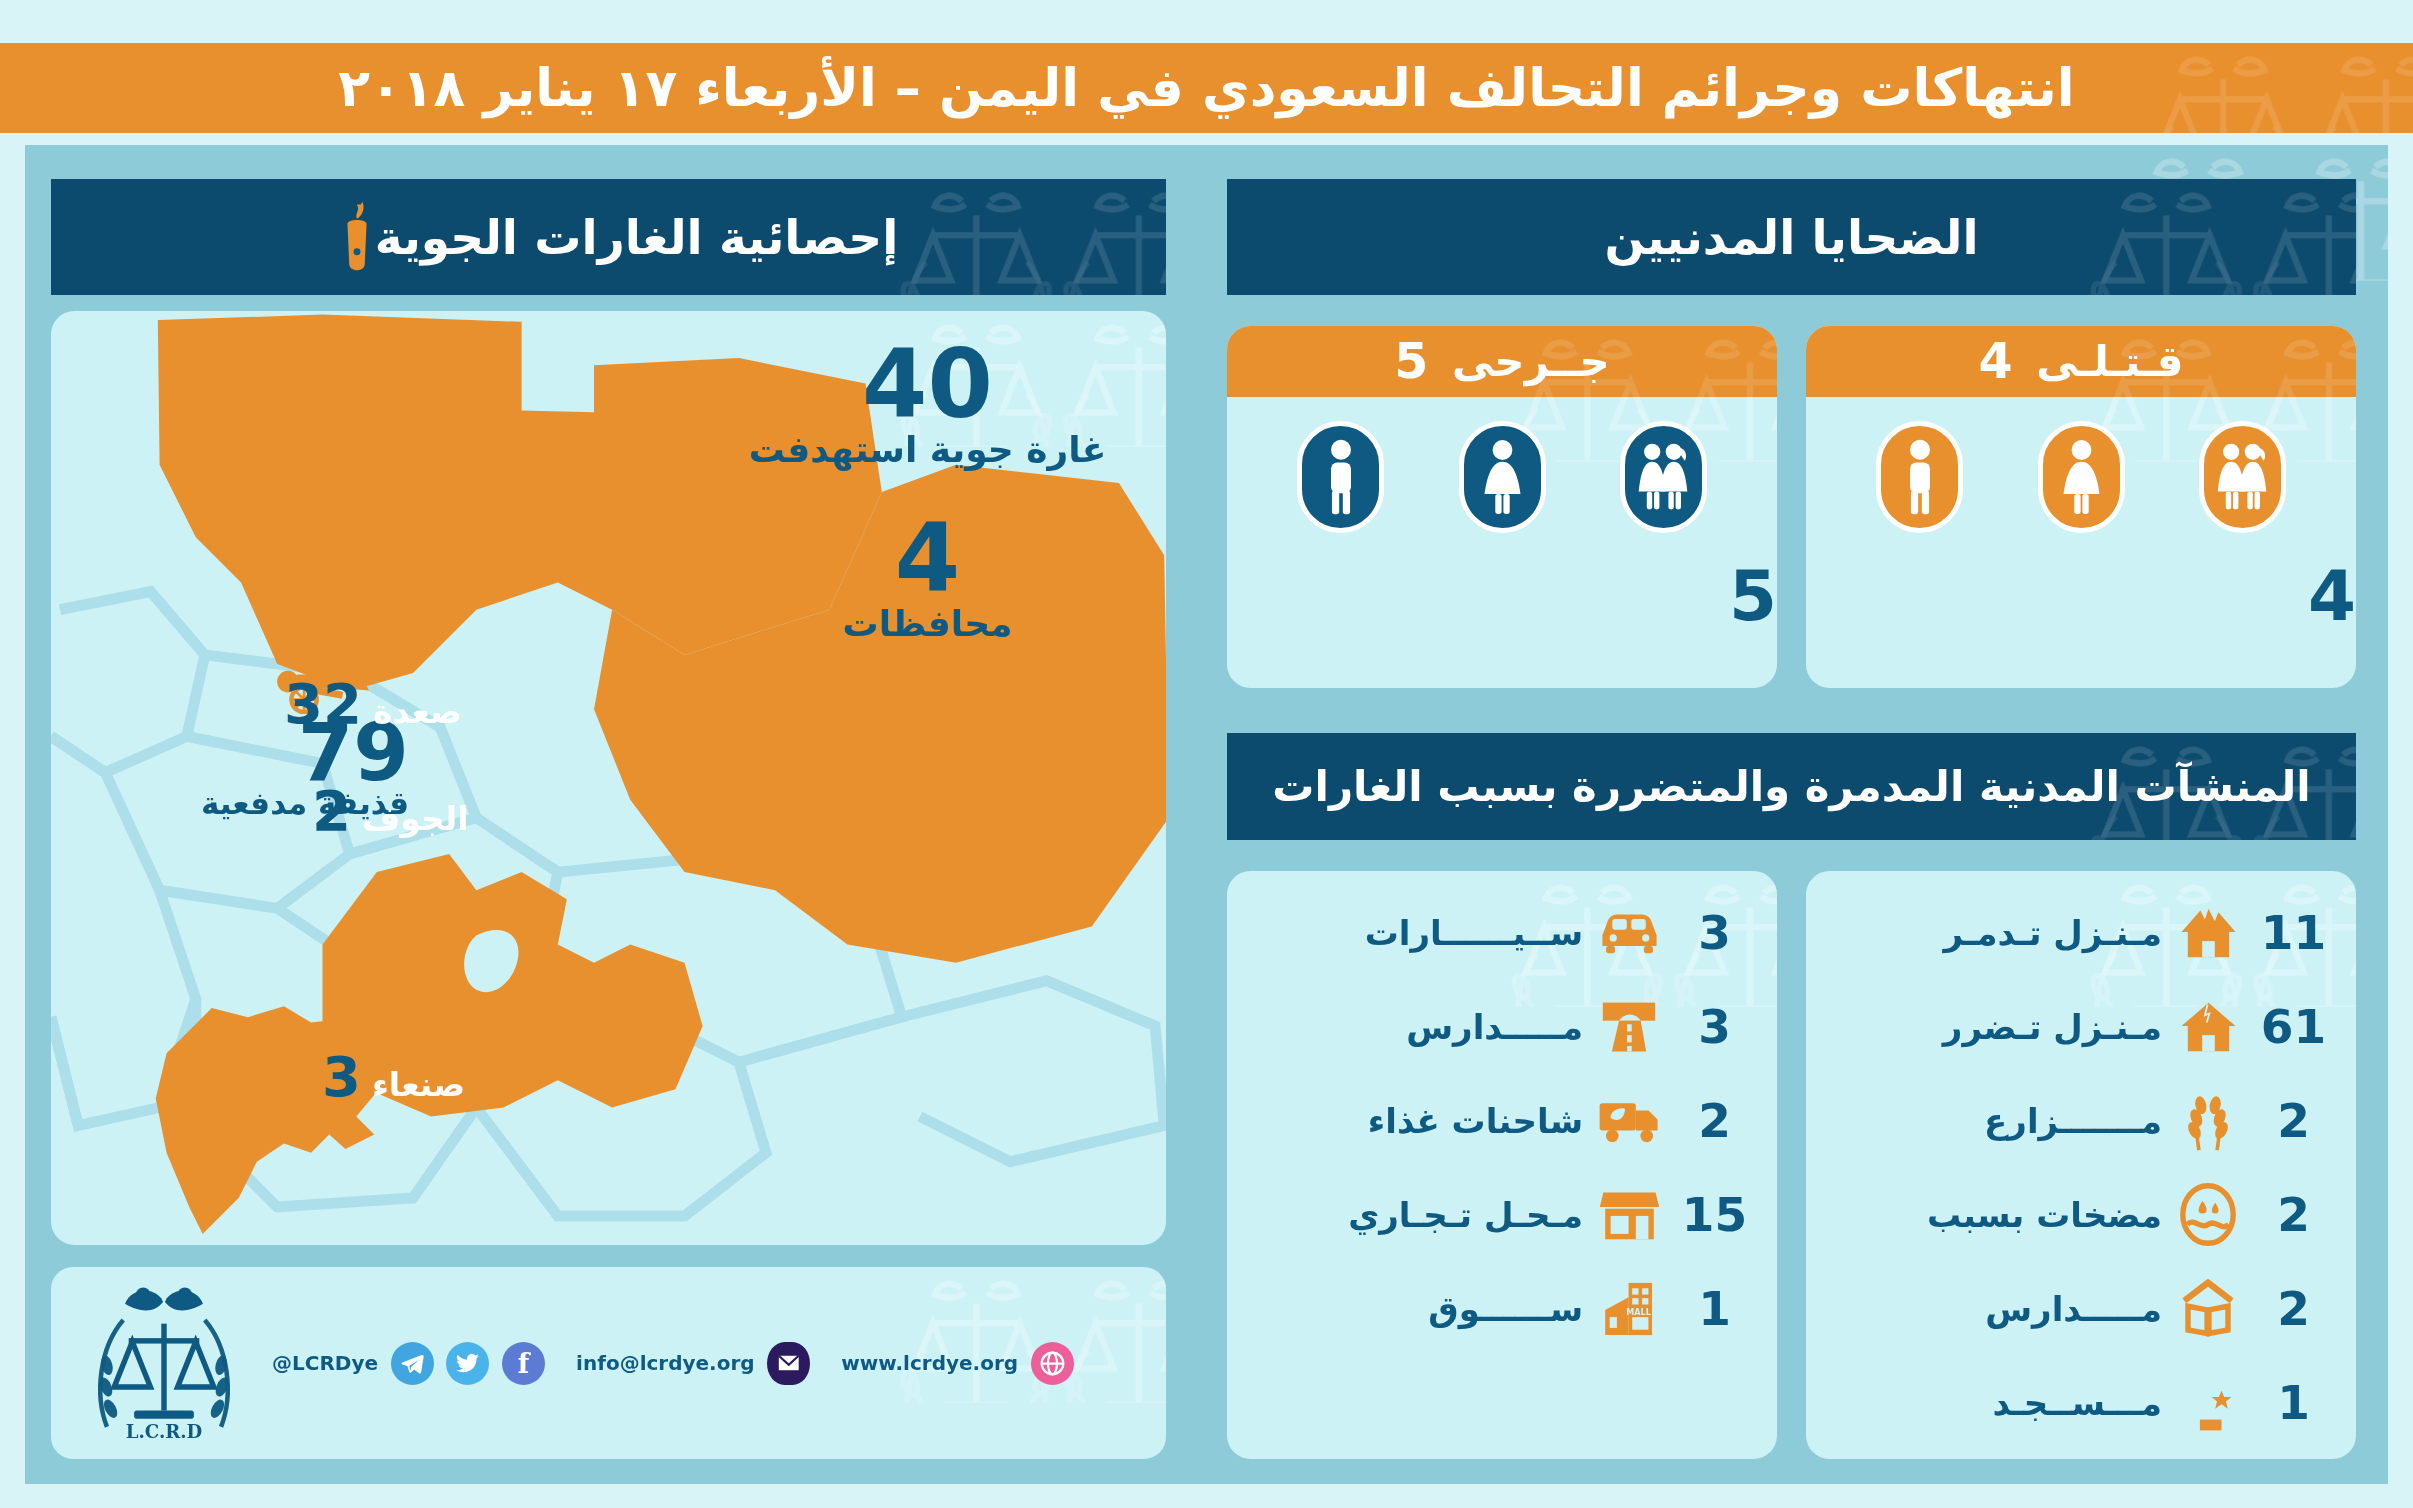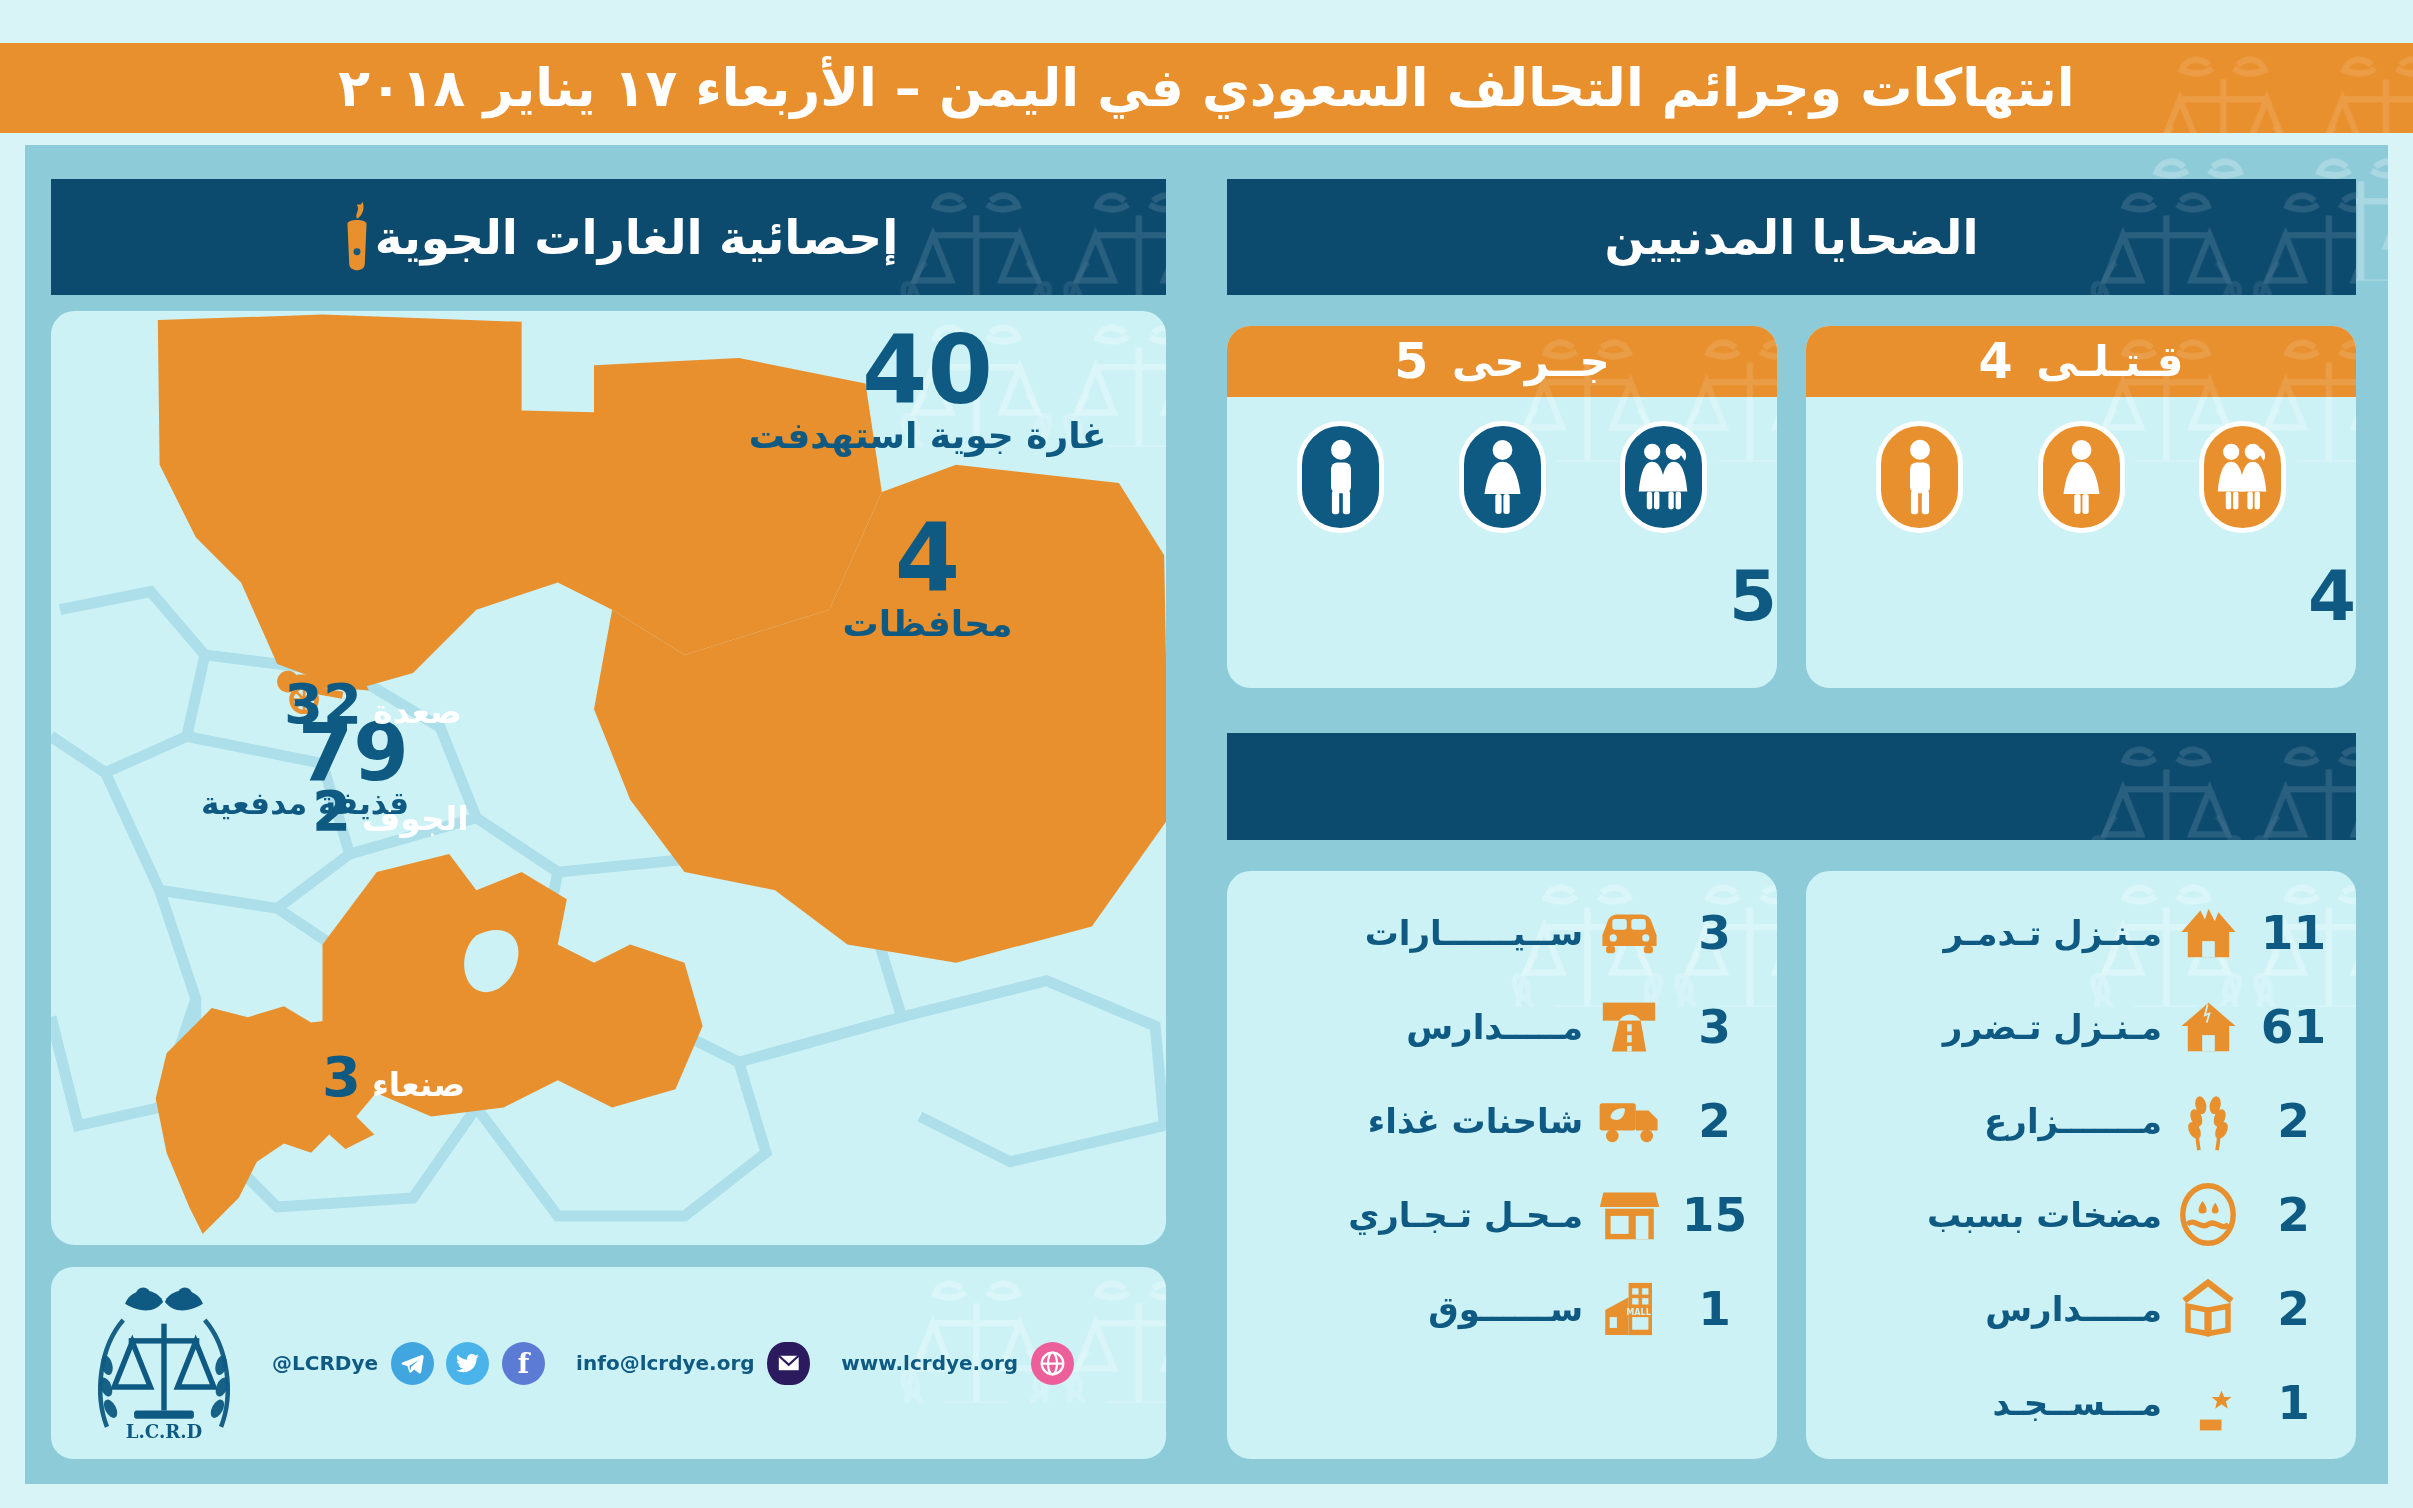--- a/index.html
+++ b/index.html
@@ -298,21 +298,21 @@
       <span class="mname">الجوف</span>
       <span class="mnum">2</span>
     </div>
     <div class="mlabel" style="left:271px; top:733px;">
       <span class="mname">صنعاء</span>
       <span class="mnum">3</span>
     </div>
 
   </div>
 
-  <div class="stat-big" style="left:733px; top:326px; width:389px;">
+  <div class="stat-big" style="left:733px; top:340px; width:389px;">
     <div class="sn">40</div>
     <div class="sl">غارة جوية استهدفت</div>
   </div>
   <div class="stat-big" style="left:733px; top:514px; width:389px;">
     <div class="sn">4</div>
     <div class="sl">محافظات</div>
   </div>
 
   <div class="footer-card">
     <svg class="wmlayer" viewBox="0 0 300 150" width="271" height="136">
@@ -495,20 +495,21 @@
           </svg>
       </div>
     </div>
     <div class="vic-total">5</div>
   </div>
 
   <div class="hdr fac-hdr">
     <svg class="wmlayer" viewBox="0 0 300 150" width="271" height="136">
       <rect width="100%" height="100%" fill="url(#lcrdpat)"></rect>
     </svg>
+    <div class="htxt">المنشآت المدنية المدمرة والمتضررة بسبب الغارات</div>
   </div>
 
   <div class="fac-card right">
     <svg class="wmlayer" viewBox="0 0 300 150" width="271" height="136">
       <rect width="100%" height="100%" fill="url(#lcrdpat)"></rect>
     </svg>
     <div class="fac-list">
 
       <div class="fac-row">
         <span class="fac-num">11</span>

